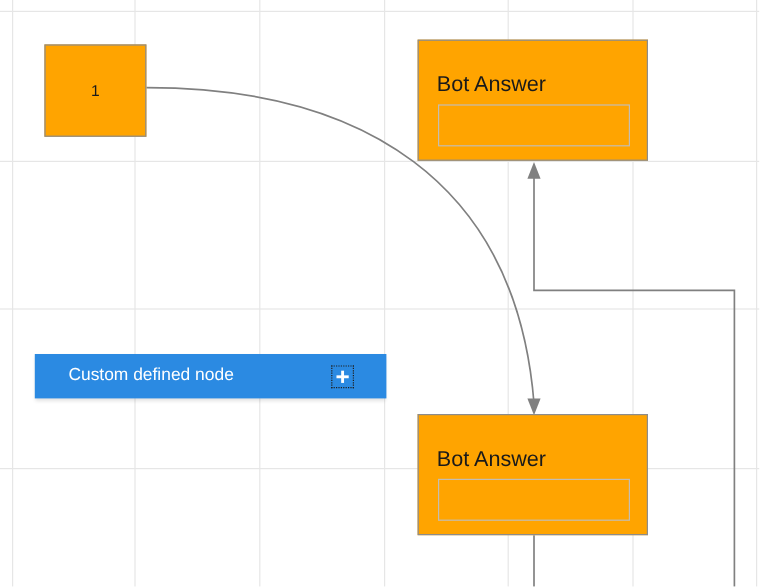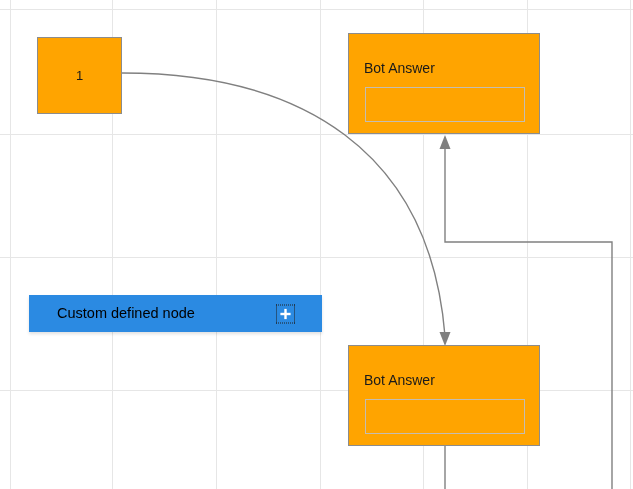--- a/index.html
+++ b/index.html
@@ -64,21 +64,21 @@
   }
   .node-square .node-num {
     font-size: 13px;
     color: #1a1a1a;
     line-height: 1;
   }
   .node-box .node-title {
     position: absolute;
     left: 15px;
     top: 27px;
-    font-size: 14px;
+    font-size: 18px;
     color: #1a1a1a;
     line-height: 1;
     white-space: nowrap;
   }
   .node-box .node-slot {
     position: absolute;
     box-sizing: border-box;
     left: 16px;
     top: 53px;
     width: 160px;
@@ -89,21 +89,21 @@
   
   .palette-bar {
     position: absolute;
     box-sizing: border-box;
     display: flex;
     align-items: center;
     background: #2b8ae2;
     box-shadow: 0 2px 3px rgba(0,0,0,0.12);
   }
   .palette-bar .palette-label {
-    color: #000000;
+    color: #ffffff;
     font-size: 14.5px;
     line-height: 1;
     margin-left: 28px;
     white-space: nowrap;
   }
   .palette-bar .add-icon {
     position: absolute;
     right: 27px;
     top: 50%;
     transform: translateY(-50%);

